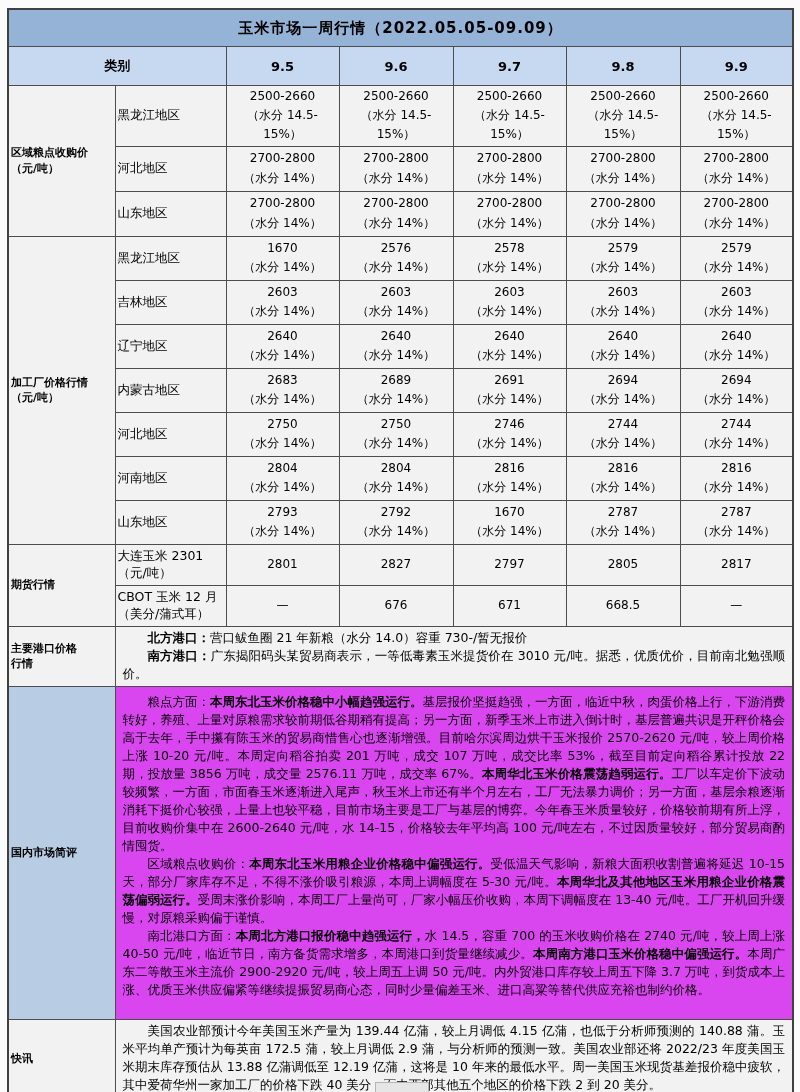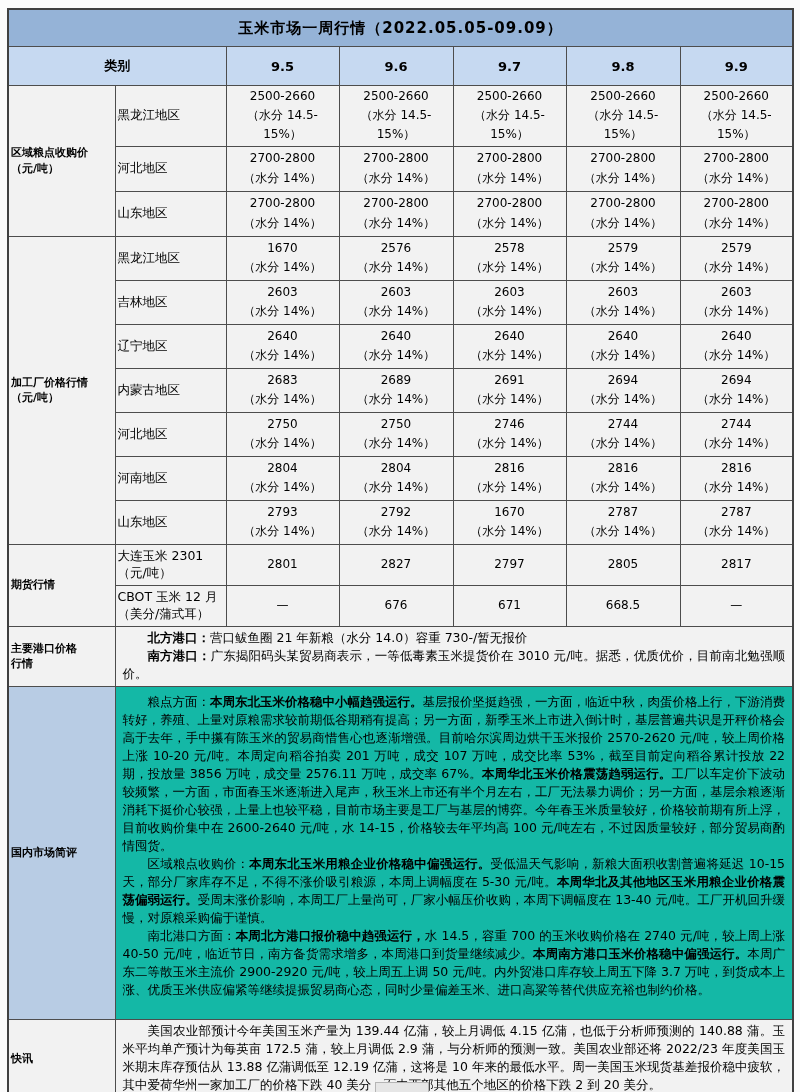--- a/index.html
+++ b/index.html
@@ -28,21 +28,21 @@
   .lbl  { font-weight:bold; text-align:left; font-size:11px; line-height:1.4; }
   .sub  { text-align:left; font-size:12.5px; }
   .num  { text-align:center; font-size:12px; line-height:1.6; }
   .r-reg td { height:42px;margin-left:29px; }
   .r-proc td { height:41px; }
   .r-fut td { height:38px; }
   .text-cell { font-size:12.5px; padding:2px 7px 3px 7px; vertical-align:middle; }
   .para { margin:0; text-indent:2em; line-height:18px; text-align:justify; }
   .b { font-weight:bold; }
   .review-label { background:#b8cce4;font-family:Liberation Serif, serif; }
-  .review-content { background:#14b8a6; vertical-align:top; padding-top:6px; }
+  .review-content { background:#d946ef; vertical-align:top; padding-top:6px; }
   .news-content { vertical-align:middle; }
   .hscroll-thumb {
     position:absolute; left:375px; top:1082px;
     width:52px; height:9px;
     background:#e6e6e6; border:1px solid #b5b5b5;
   }
 </style>
 </head>
 <body>
 

